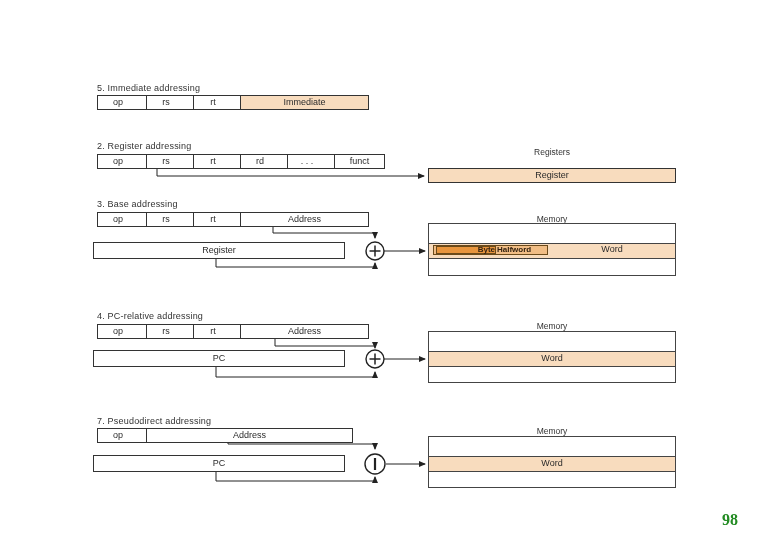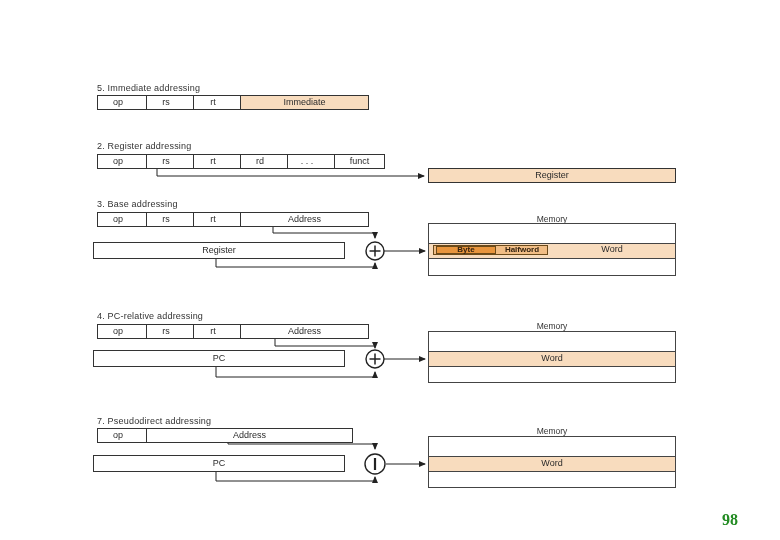--- a/index.html
+++ b/index.html
@@ -39,25 +39,25 @@
     border-top:1px solid #444;border-bottom:1px solid #444;
     text-align:center;font-size:9px;line-height:13px;
   }
   .bh-container{
     position:absolute;left:4px;top:21px;width:115px;height:10px;
     border:1px solid #6b4a1a;background:#f1bd85;box-sizing:border-box;
   }
   .byte-box{
     position:absolute;left:2px;top:0px;width:60px;height:8px;
     border:1px solid #6b4a1a;background:#e8953e;box-sizing:border-box;
-    text-align:center;font-size:8px;line-height:6px;font-weight:600;color:#332211;
+    text-align:right;font-size:8px;line-height:6px;font-weight:600;color:#332211;
   }
   .halfword-label{
     position:absolute;left:63px;top:0px;width:50px;height:16px;
-    text-align:center;font-size:8px;line-height:8px;font-weight:600;color:#332211;
+    font-size:8px;line-height:8px;font-weight:600;color:#332211;
   }
   .word-label{
     position:absolute;left:119px;top:19px;width:128px;height:14px;
     text-align:center;font-size:9px;line-height:13px;
   }
   #page-number{
     position:absolute;left:700px;top:511px;width:60px;text-align:center;
     font-family:"Liberation Serif",serif;font-weight:bold;font-size:16px;color:#228b22;
   }
   #wires{position:absolute;left:0;top:0;width:780px;height:540px;pointer-events:none;}
@@ -112,20 +112,21 @@
 
   <div class="sec-label" style="top:141px">2. Register addressing</div>
   <div class="frow" style="left:97px;top:154px">
     <div class="cell" style="width:40px">op</div>
     <div class="cell" style="width:39px">rs</div>
     <div class="cell" style="width:39px">rt</div>
     <div class="cell" style="width:39px">rd</div>
     <div class="cell" style="width:39px">. . .</div>
     <div class="cell" style="width:50px">funct</div>
   </div>
+  <div class="side-label" style="top:147px">Registers</div>
   <div class="wbox peach" style="left:428px;top:168px;width:248px;height:15px;line-height:12px">Register</div>
 
   <div class="sec-label" style="top:199px">3. Base addressing</div>
   <div class="frow" style="left:97px;top:212px">
     <div class="cell" style="width:40px">op</div>
     <div class="cell" style="width:39px">rs</div>
     <div class="cell" style="width:39px">rt</div>
     <div class="cell" style="width:128px">Address</div>
   </div>
   <div class="wbox" style="left:93px;top:242px;width:252px">Register</div>

